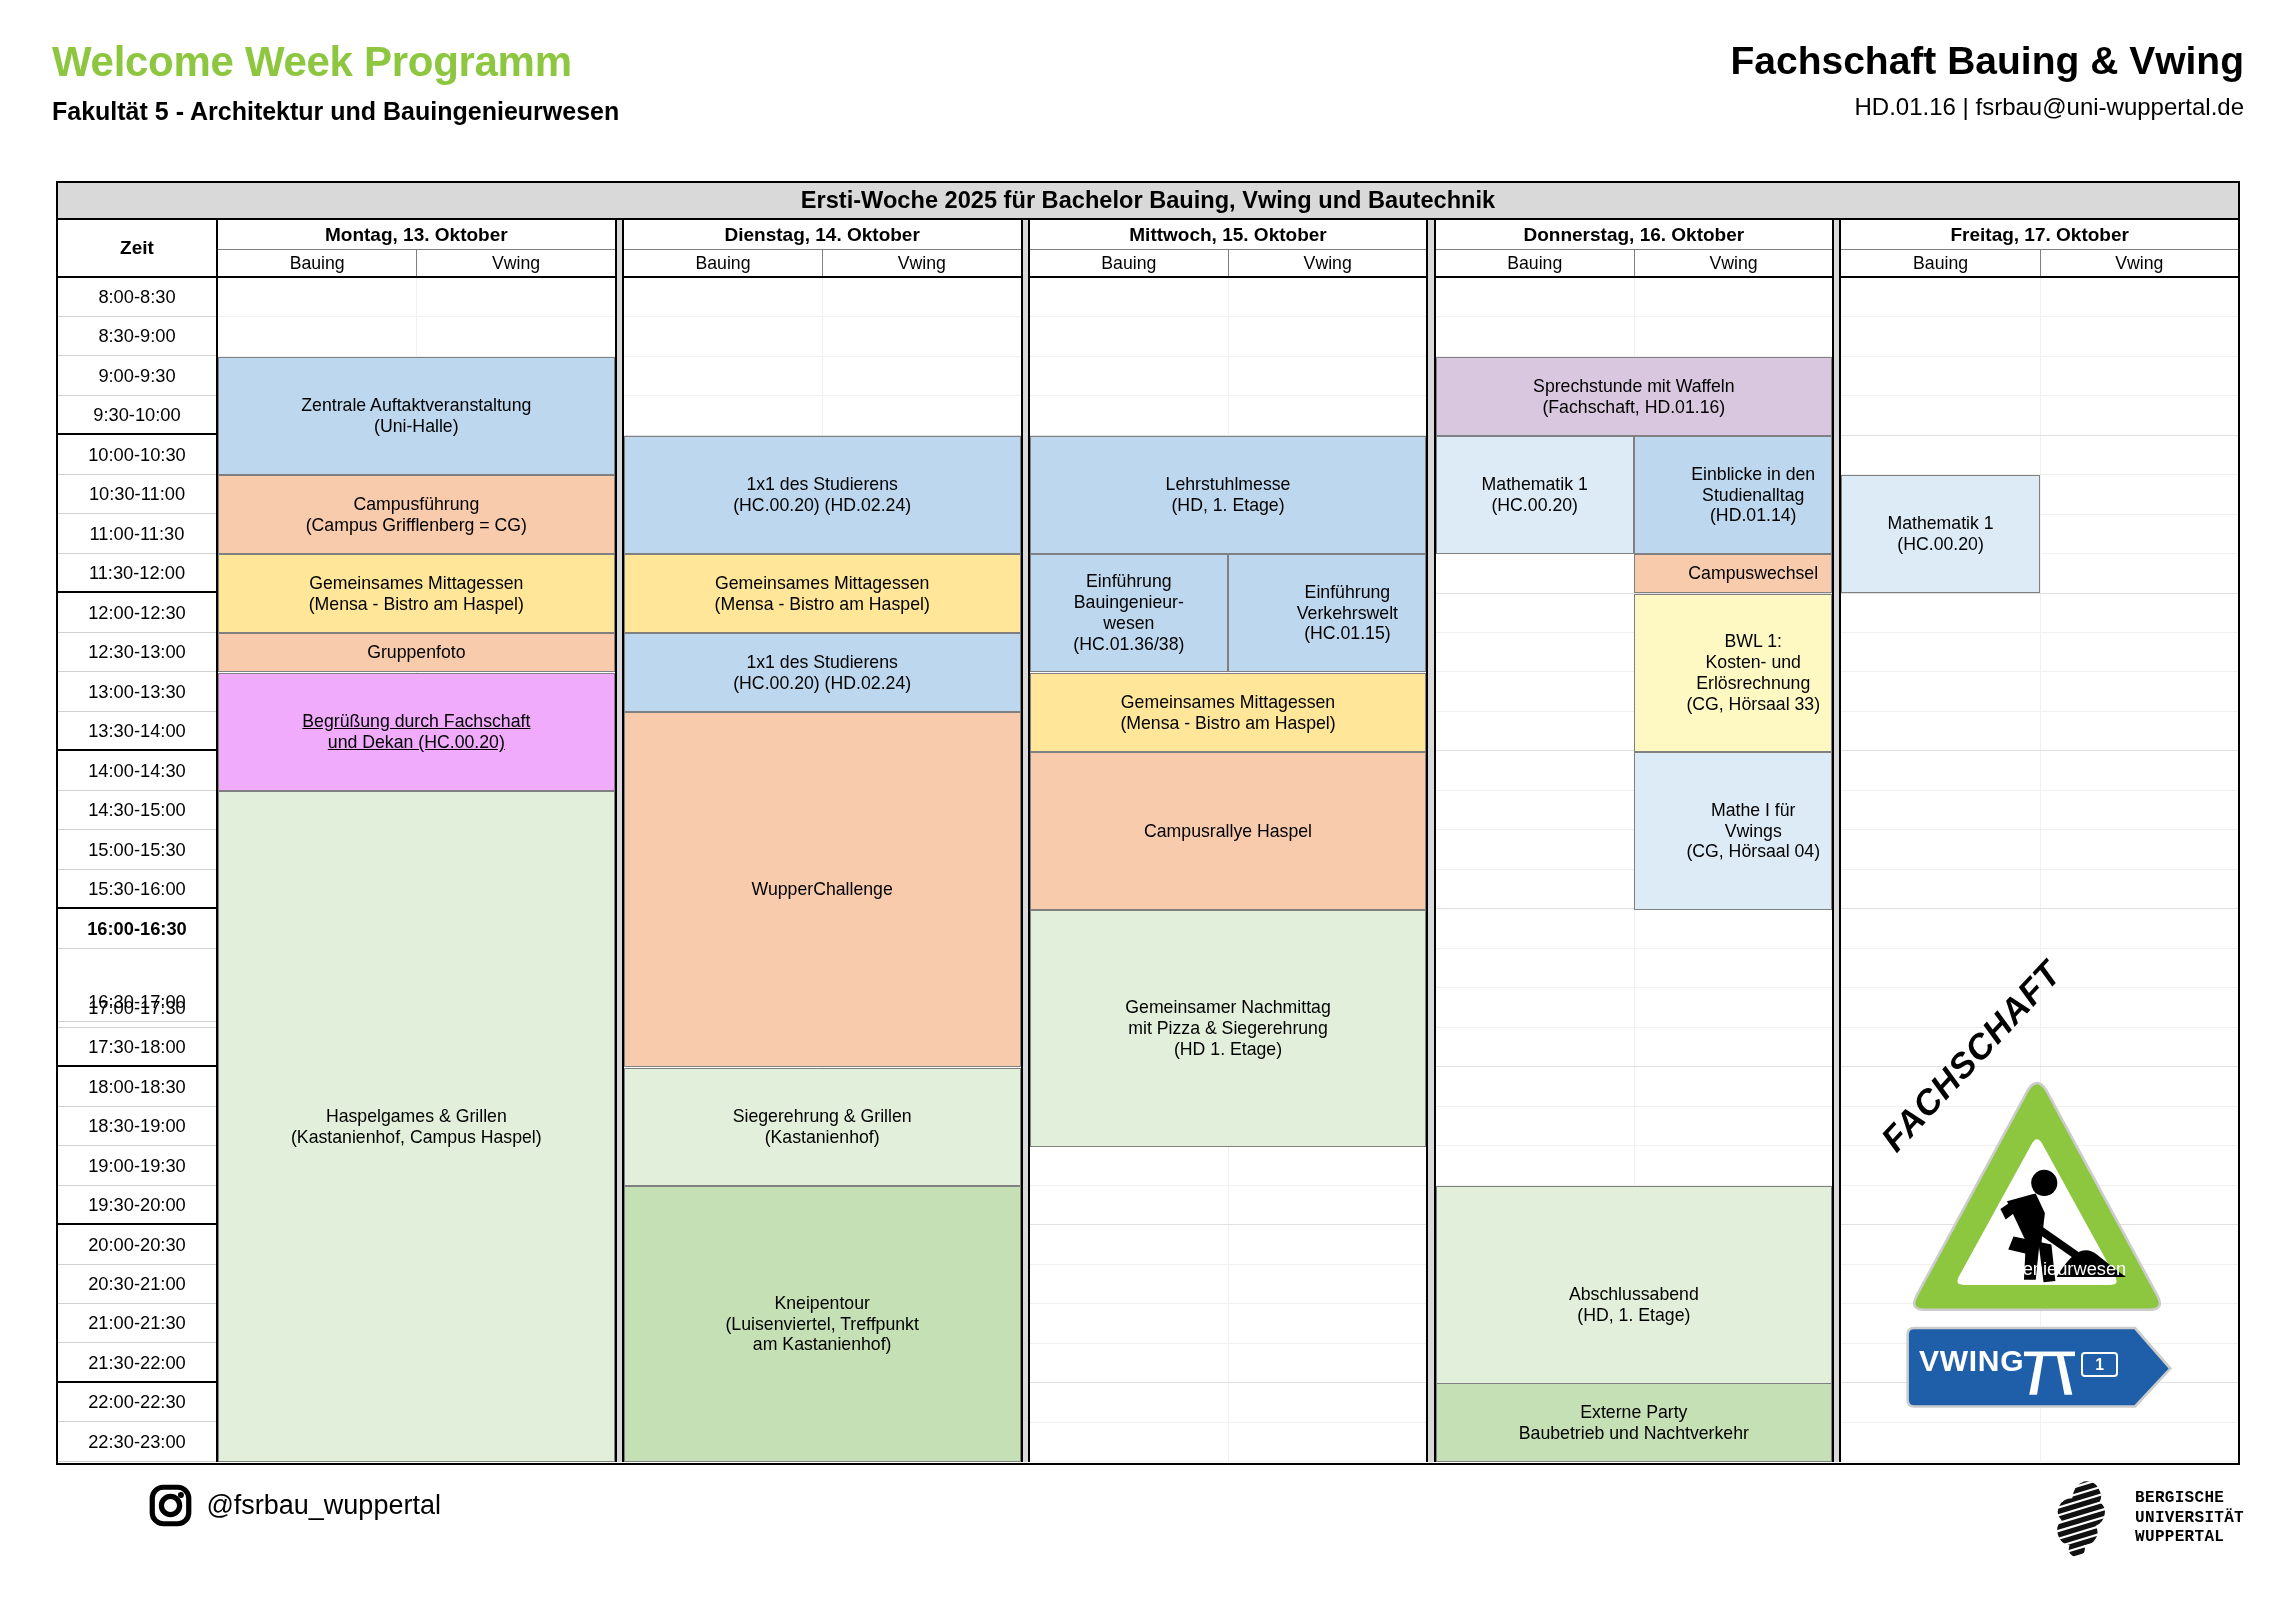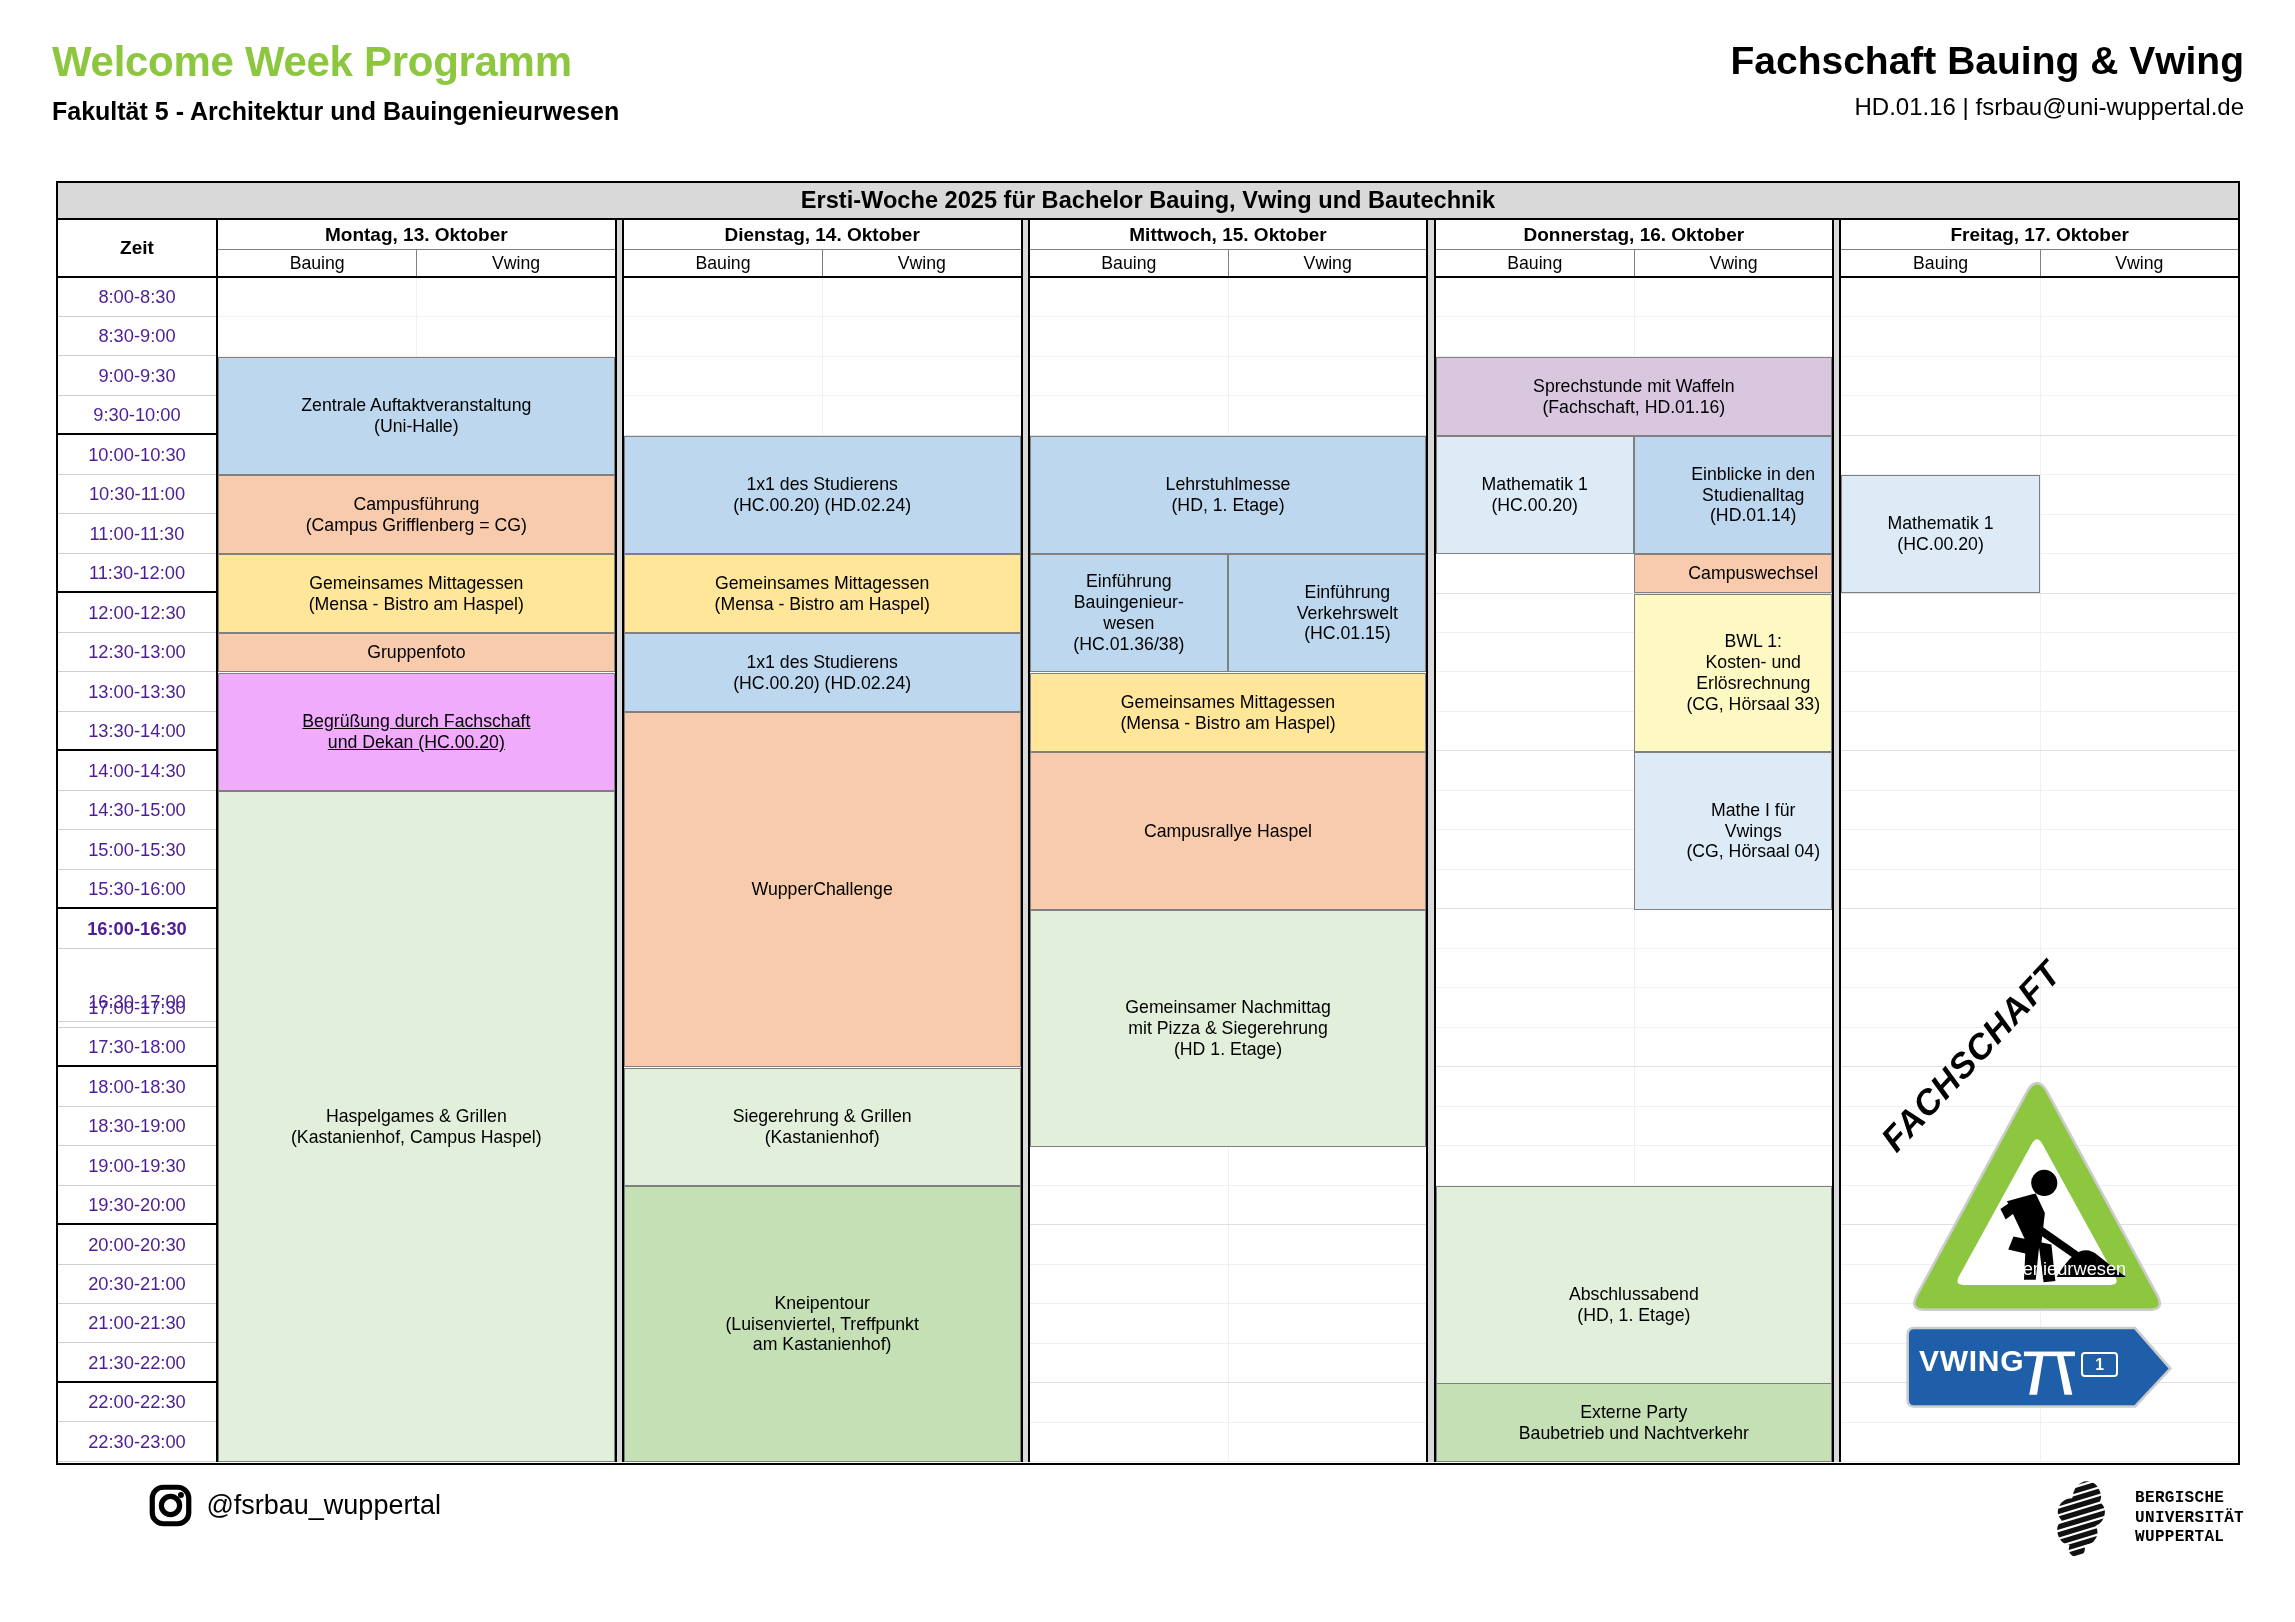--- a/index.html
+++ b/index.html
@@ -73,21 +73,21 @@
     font-size:19px; font-weight:700;
   }
 
   
   .body-region { flex:1 1 auto; position:relative; }
 
   
   .trow {
     position:absolute; left:0; width:100%;
     display:flex; align-items:center; justify-content:center;
-    font-size:18.3px; font-weight:400; color:#4c1d95;
+    font-size:18.3px; font-weight:400; color:#000000;
     border-bottom:1.3px solid #d0d0d0;
   }
   .trow.hard { border-bottom:2px solid #000; }
 
   
   .lane { position:absolute; top:0; bottom:0; width:50%; }
   .lane.left  { left:0; }
   .lane.right { left:50%; border-left:1.3px solid #f0f0f0; }
   .gridline { position:absolute; left:0; right:0; border-bottom:1.3px solid #f0f0f0; }
   .gridline.hard { border-bottom:1.3px solid #e0e0e0; }

